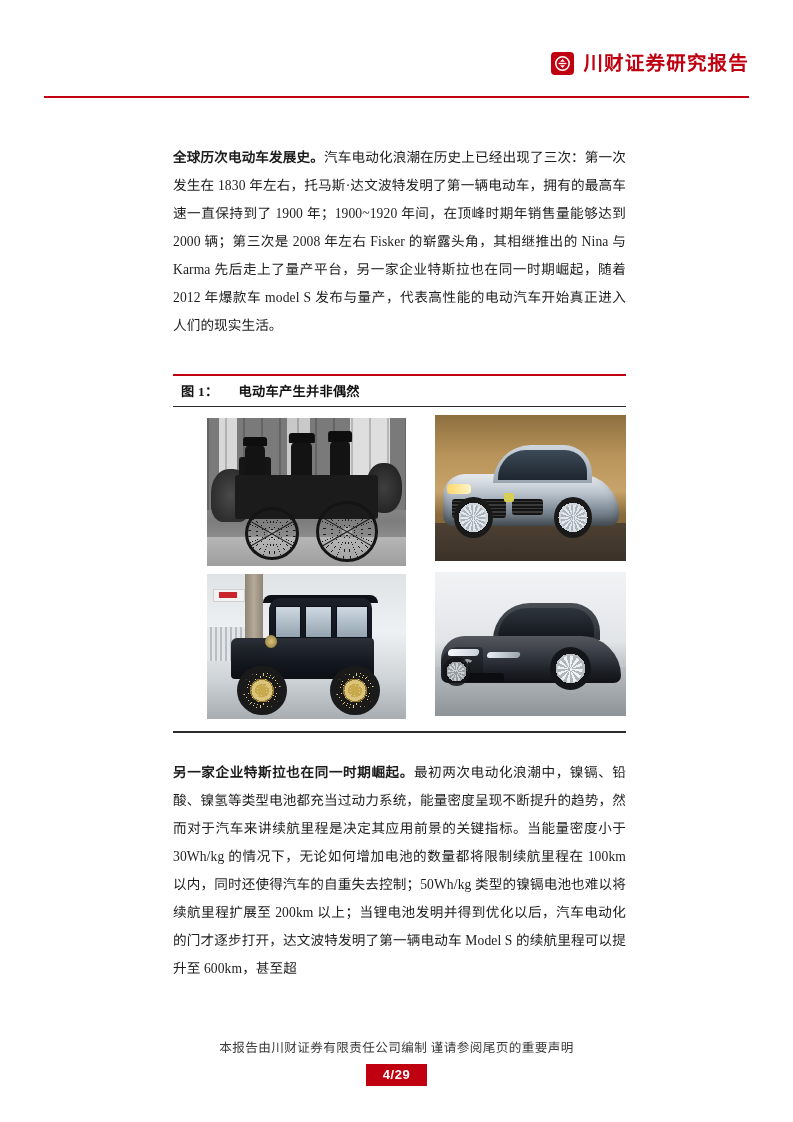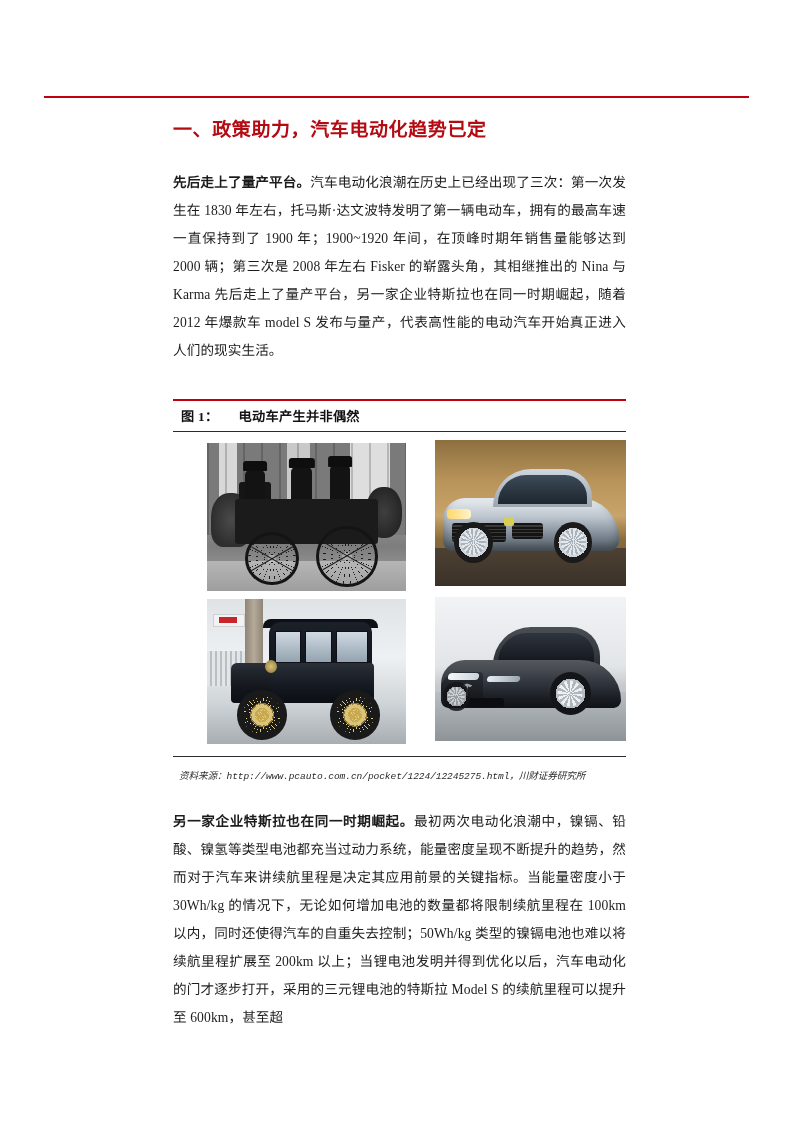--- a/index.html
+++ b/index.html
@@ -431,30 +431,40 @@
     padding: 3px 17px 4px 17px;
     letter-spacing: 0.5px;
   }
 </style>
 </head>
 <body>
 
 <div class="page">
 
   <div class="header">
+    <div class="header-brand">
+      <span class="brand-logo">
+        <svg width="17" height="17" viewBox="0 0 24 24" aria-hidden="true">
+          <circle cx="12" cy="12" r="9.5" fill="none" stroke="#ffffff" stroke-width="2.2"></circle>
+          <path d="M6.5 12 H17.5" stroke="#ffffff" stroke-width="1.9"></path>
+          <path d="M12 5.8 L15.4 9.6 H8.6 Z" fill="#ffffff"></path>
+          <path d="M12 18.2 L8.6 14.4 H15.4 Z" fill="#ffffff"></path>
+        </svg>
+      </span>
+      <span class="brand-text">川财证券研究报告</span>
+    </div>
     <div class="header-rule"></div>
   </div>
 
   <div class="content">
 
-    <h1 class="section-title">一、政策助力，汽车电动化趋势已定</h1>
 
 
     <p class="body-text">
-      <span class="lead">先后走上了量产平台。</span><span>汽车电动化浪潮在历史上已经出现了三次：第一次发生在 1830 年左右，托马斯·达文波特发明了第一辆电动车，拥有的最高车速一直保持到了 1900 年；1900~1920 年间，在顶峰时期年销售量能够达到 2000 辆；第三次是 2008 年左右 Fisker 的崭露头角，其相继推出的 Nina 与 Karma 先后走上了量产平台，另一家企业特斯拉也在同一时期崛起，随着 2012 年爆款车 model S 发布与量产，代表高性能的电动汽车开始真正进入人们的现实生活。</span>
+      <span class="lead">全球历次电动车发展史。</span><span>汽车电动化浪潮在历史上已经出现了三次：第一次发生在 1830 年左右，托马斯·达文波特发明了第一辆电动车，拥有的最高车速一直保持到了 1900 年；1900~1920 年间，在顶峰时期年销售量能够达到 2000 辆；第三次是 2008 年左右 Fisker 的崭露头角，其相继推出的 Nina 与 Karma 先后走上了量产平台，另一家企业特斯拉也在同一时期崛起，随着 2012 年爆款车 model S 发布与量产，代表高性能的电动汽车开始真正进入人们的现实生活。</span>
     </p>
 
     <div class="figure">
       <div class="fig-rule-top"></div>
       <div class="fig-caption">
         <span class="fig-num">图 1：</span><span>电动车产生并非偶然</span>
       </div>
       <div class="fig-rule-mid"></div>
 
       <div class="fig-grid">
@@ -530,23 +540,26 @@
             <div class="ts-logo"></div>
             <div class="ts-lowergrille"></div>
             <div class="ts-wheel ts-wheel-r"></div>
             <div class="ts-wheel ts-wheel-f"></div>
           </div>
         </div>
 
       </div>
 
       <div class="fig-rule-bottom"></div>
-      <div class="fig-source">资料来源：http://www.pcauto.com.cn/pocket/1224/12245275.html，川财证券研究所</div>
     </div>
 
     <p class="body-text">
-      <span class="lead">另一家企业特斯拉也在同一时期崛起。</span><span>最初两次电动化浪潮中，镍镉、铅酸、镍氢等类型电池都充当过动力系统，能量密度呈现不断提升的趋势，然而对于汽车来讲续航里程是决定其应用前景的关键指标。当能量密度小于 30Wh/kg 的情况下，无论如何增加电池的数量都将限制续航里程在 100km 以内，同时还使得汽车的自重失去控制；50Wh/kg 类型的镍镉电池也难以将续航里程扩展至 200km 以上；当锂电池发明并得到优化以后，汽车电动化的门才逐步打开，采用的三元锂电池的特斯拉 Model S 的续航里程可以提升至 600km，甚至超</span>
+      <span class="lead">另一家企业特斯拉也在同一时期崛起。</span><span>最初两次电动化浪潮中，镍镉、铅酸、镍氢等类型电池都充当过动力系统，能量密度呈现不断提升的趋势，然而对于汽车来讲续航里程是决定其应用前景的关键指标。当能量密度小于 30Wh/kg 的情况下，无论如何增加电池的数量都将限制续航里程在 100km 以内，同时还使得汽车的自重失去控制；50Wh/kg 类型的镍镉电池也难以将续航里程扩展至 200km 以上；当锂电池发明并得到优化以后，汽车电动化的门才逐步打开，达文波特发明了第一辆电动车 Model S 的续航里程可以提升至 600km，甚至超</span>
     </p>
 
   </div>
 
+  <div class="footer">
+    <div class="footer-note">本报告由川财证券有限责任公司编制 谨请参阅尾页的重要声明</div>
+    <span class="page-badge">4/29</span>
+  </div>
 
 </div>
 
 </body></html>

